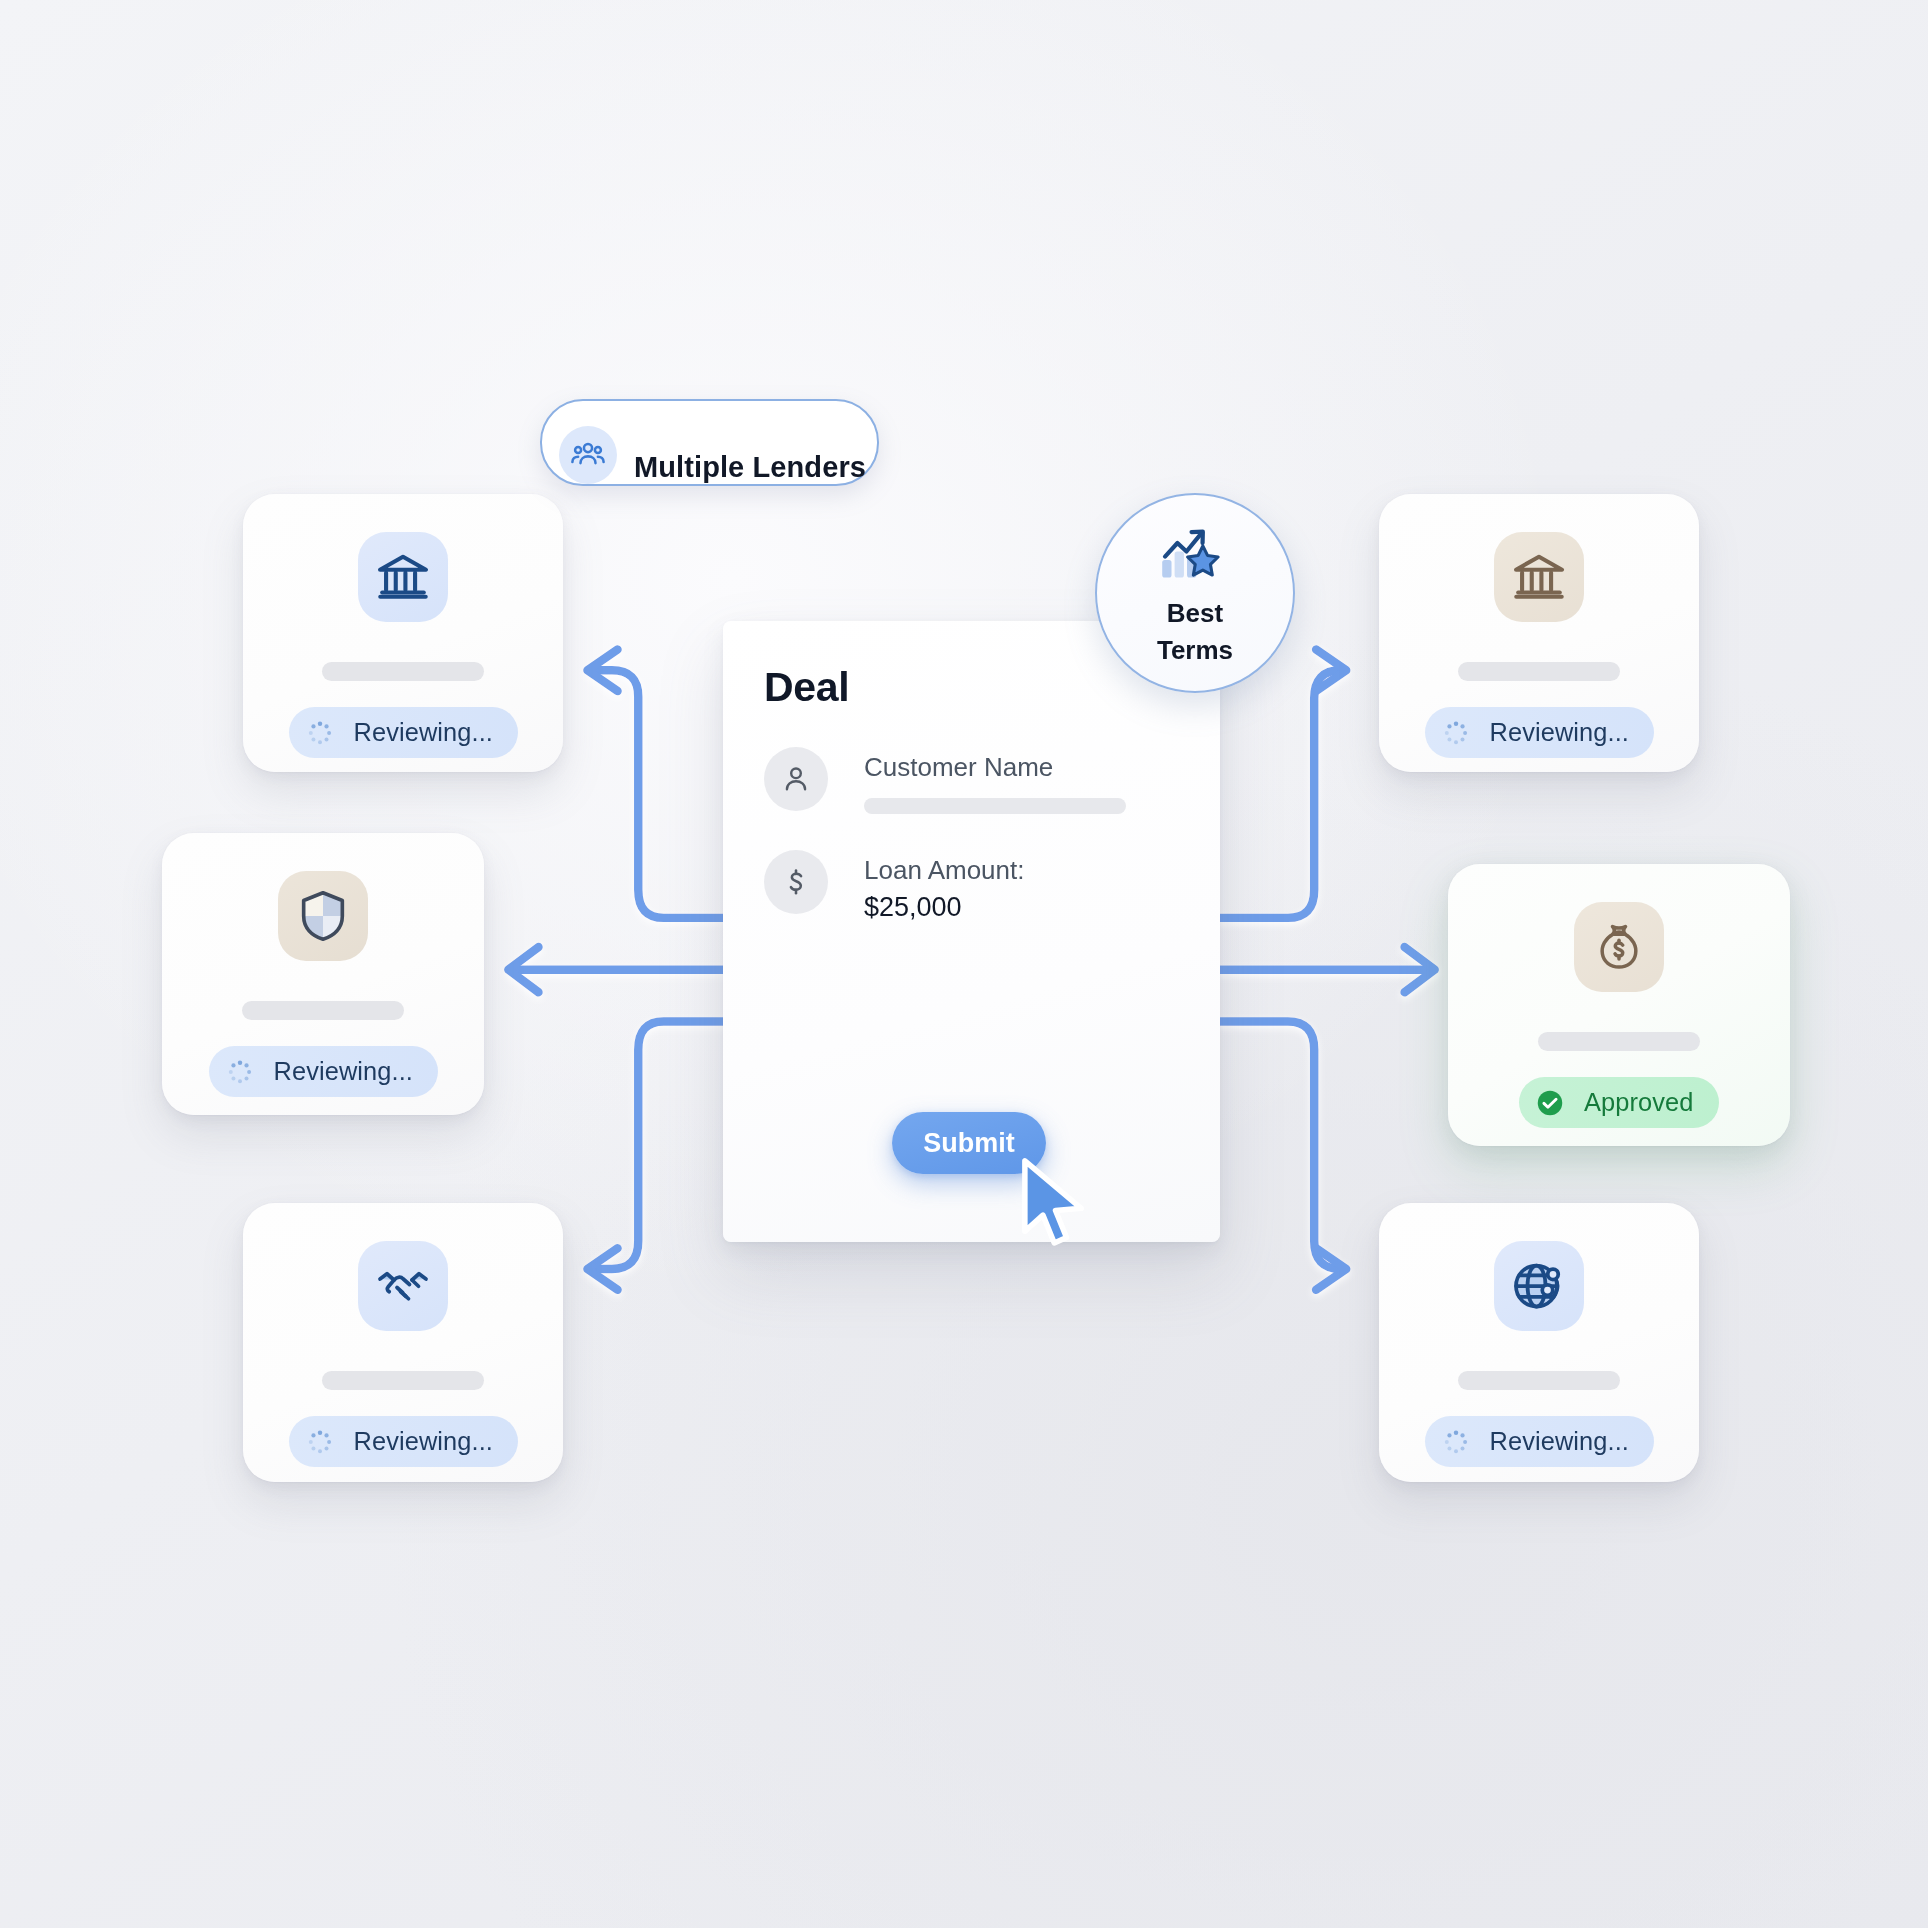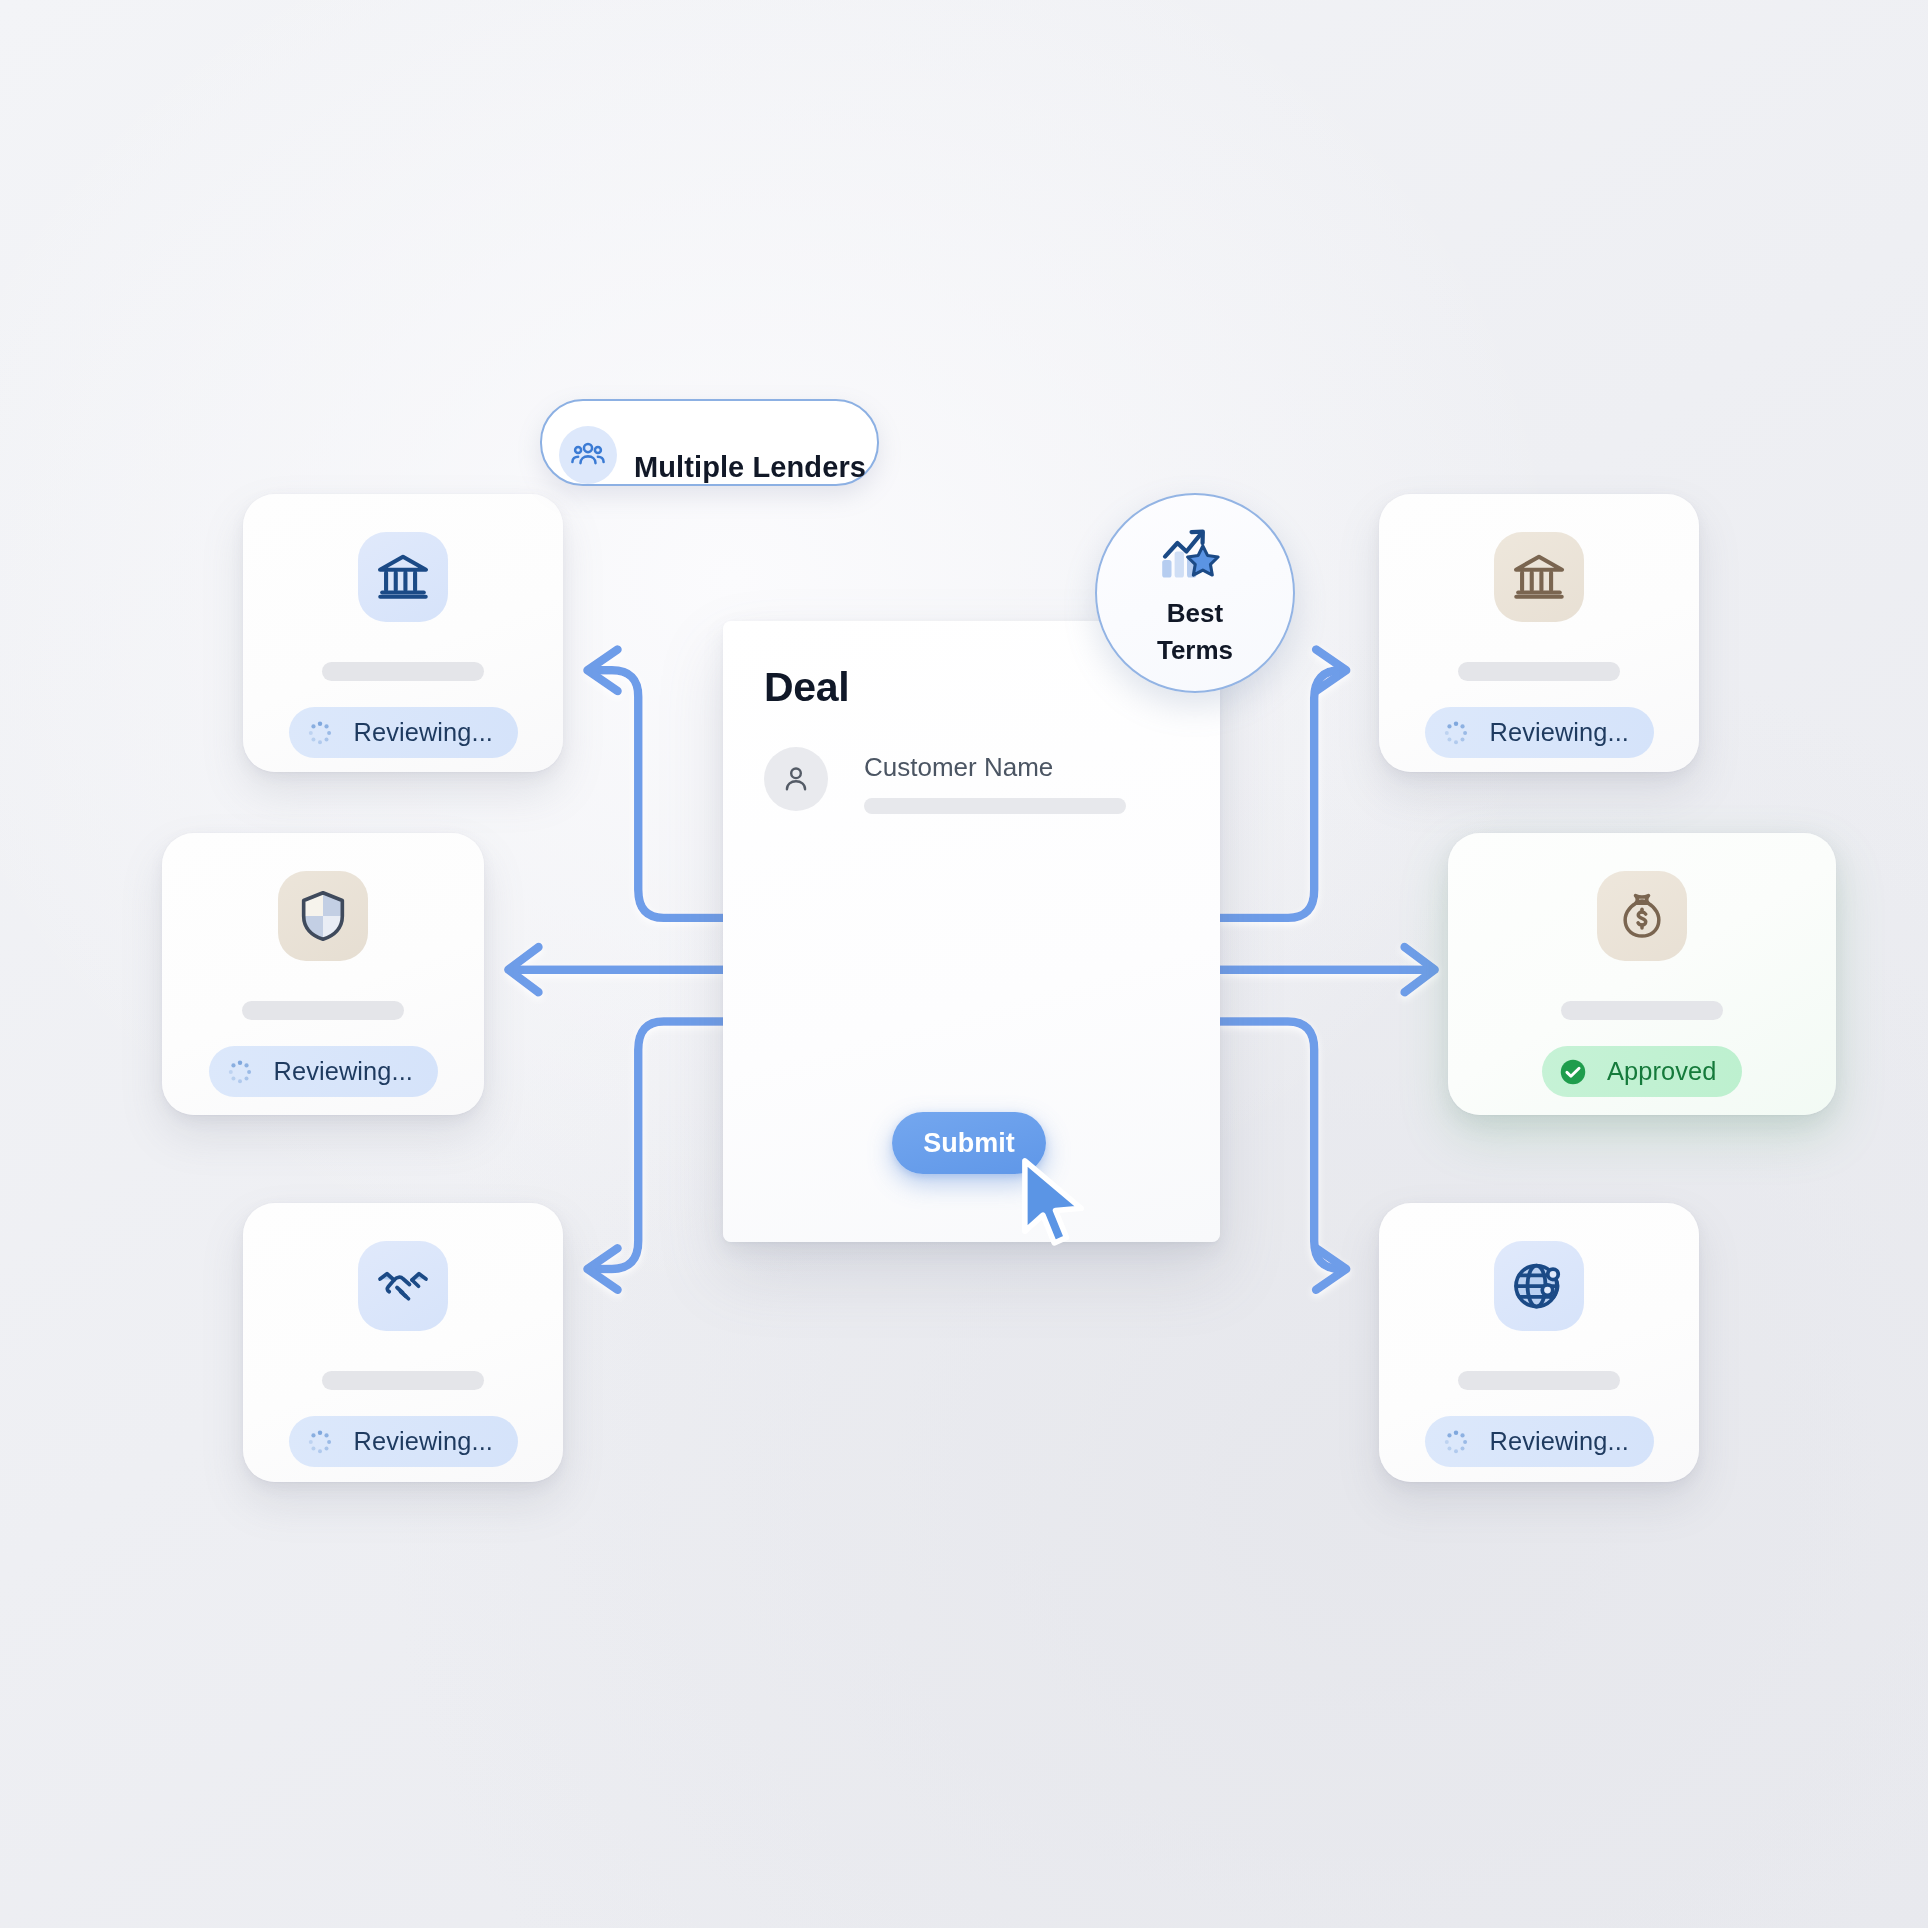--- a/index.html
+++ b/index.html
@@ -318,21 +318,21 @@
           <circle cx="12" cy="19.9" r="1.7" opacity=".45"></circle>
           <circle cx="6.4" cy="17.6" r="1.7" opacity=".38"></circle>
           <circle cx="4.1" cy="12" r="1.7" opacity=".32"></circle>
           <circle cx="6.4" cy="6.4" r="1.8" opacity=".9"></circle>
         </g>
       </svg>
       <span class="status-text">Reviewing...</span>
     </div>
   </div>
 
-  <div class="lender-card approved-card" style="left:1448px; top:833px; width:388px; height:282px;">
+  <div class="lender-card approved-card" style="left:1448px; top:864px; width:342px; height:282px;">
     <div class="icon-tile beige2">
       <svg width="56" height="56" viewBox="0 0 24 24" fill="none" stroke="#7a6550" stroke-width="1.5" stroke-linecap="round" stroke-linejoin="round">
         <path d="M9.2 3.2 C10.3 4.4 10.2 5.4 9.4 6.4 C9.9 6.0 11 5.6 12 5.6 C13 5.6 14.1 6.0 14.6 6.4
                  C13.8 5.4 13.7 4.4 14.8 3.2 C13.7 3.8 12.9 3.9 12 3.9 C11.1 3.9 10.3 3.8 9.2 3.2 Z"></path>
         <path d="M9.4 6.5 C6.2 8.3 4.3 11.6 4.9 15 C5.4 18.2 8.2 20.6 12 20.6 C15.8 20.6 18.6 18.2 19.1 15
                  C19.7 11.6 17.8 8.3 14.6 6.5 Z"></path>
         <path d="M13.6 11.2 C13.2 10.6 12.6 10.3 11.9 10.3 C11.0 10.3 10.4 10.9 10.4 11.6
                  C10.4 13.3 13.6 12.7 13.6 14.5 C13.6 15.3 12.9 15.9 12 15.9 C11.2 15.9 10.6 15.5 10.3 14.9"></path>
         <line x1="12" y1="9.1" x2="12" y2="10.3"></line>
         <line x1="12" y1="15.9" x2="12" y2="17.1"></line>
@@ -416,20 +416,35 @@
           <path d="M5.6 19.2 C5.6 15.6 8.5 13.6 12 13.6 C15.5 13.6 18.4 15.6 18.4 19.2"></path>
         </svg>
       </span>
       <span class="row-body">
         <span class="row-label" style="display:block">Customer Name</span>
         <span class="row-input-bar" style="display:block"></span>
       </span>
     </div>
 
 
+    <div class="deal-row">
+      <span class="row-icon">
+        <svg width="32" height="32" viewBox="0 0 24 24" fill="none" stroke="#545b66" stroke-width="1.9" stroke-linecap="round" stroke-linejoin="round">
+          <path d="M15.8 7.6 C15.1 6.4 13.8 5.8 12.3 5.8 C10.3 5.8 8.9 7 8.9 8.5
+                   C8.9 12.1 15.6 10.8 15.6 14.8 C15.6 16.5 14.1 17.8 12 17.8
+                   C10.2 17.8 8.8 17 8.2 15.8"></path>
+          <line x1="12" y1="3.4" x2="12" y2="5.9"></line>
+          <line x1="12" y1="17.8" x2="12" y2="20.4"></line>
+        </svg>
+      </span>
+      <span class="row-body">
+        <span class="row-label" style="display:block">Loan Amount:</span>
+        <span class="row-value" style="display:block">$25,000</span>
+      </span>
+    </div>
 
     <button id="submit-btn">Submit</button>
   </div>
 
   <svg id="cursor-pointer" width="81" height="98" viewBox="0 0 26 32">
     <path d="M3 1.6 L3 24.6 L8.9 19.3 L12.6 28.4 L16.6 26.6 L13 17.8 L21.4 17.1 Z" fill="#5b95e5" stroke="#ffffff" stroke-width="1.8" stroke-linejoin="round"></path>
   </svg>
 
 </div>
 

